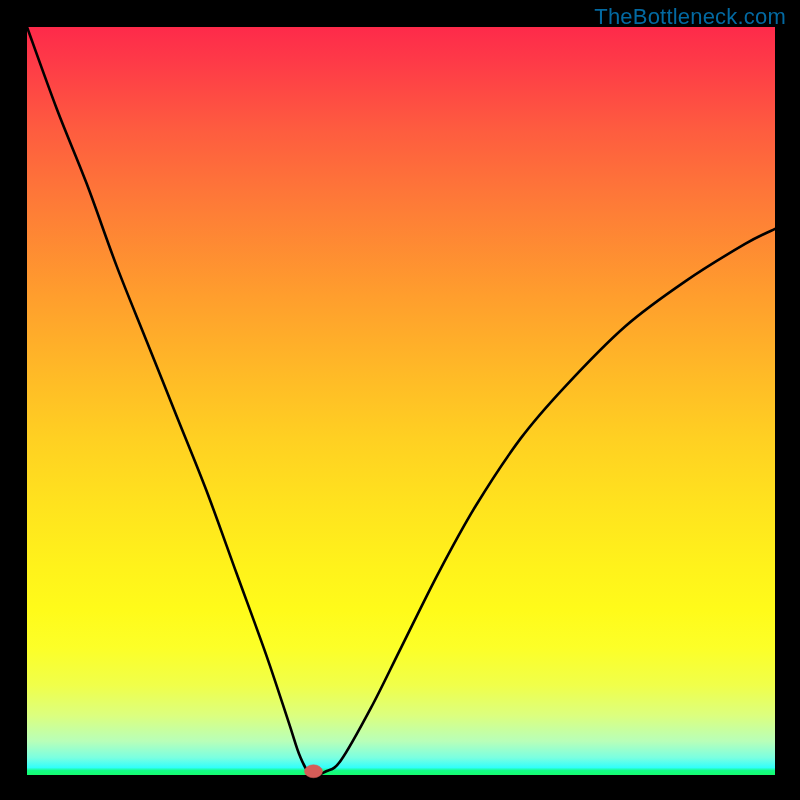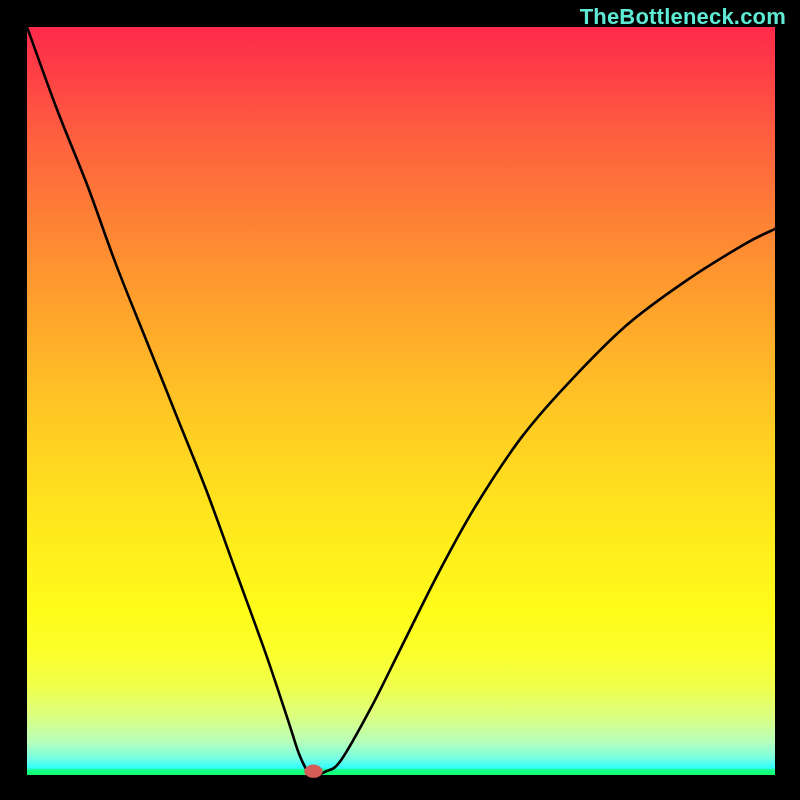--- a/index.html
+++ b/index.html
@@ -14,23 +14,23 @@
   .frame {
     position: relative;
     width: 800px;
     height: 800px;
     background: #000;
   }
   .watermark {
     position: absolute;
     top: 4px;
     right: 14px;
-    color: #5eead4;
+    color: #0369a1;
     font-size: 22px;
-    font-weight: 700;
+    font-weight: 400;
     letter-spacing: 0.2px;
     z-index: 10;
     user-select: none;
   }
   .plot {
     position: absolute;
     left: 27px;
     top: 27px;
     width: 748px;
     height: 748px;

